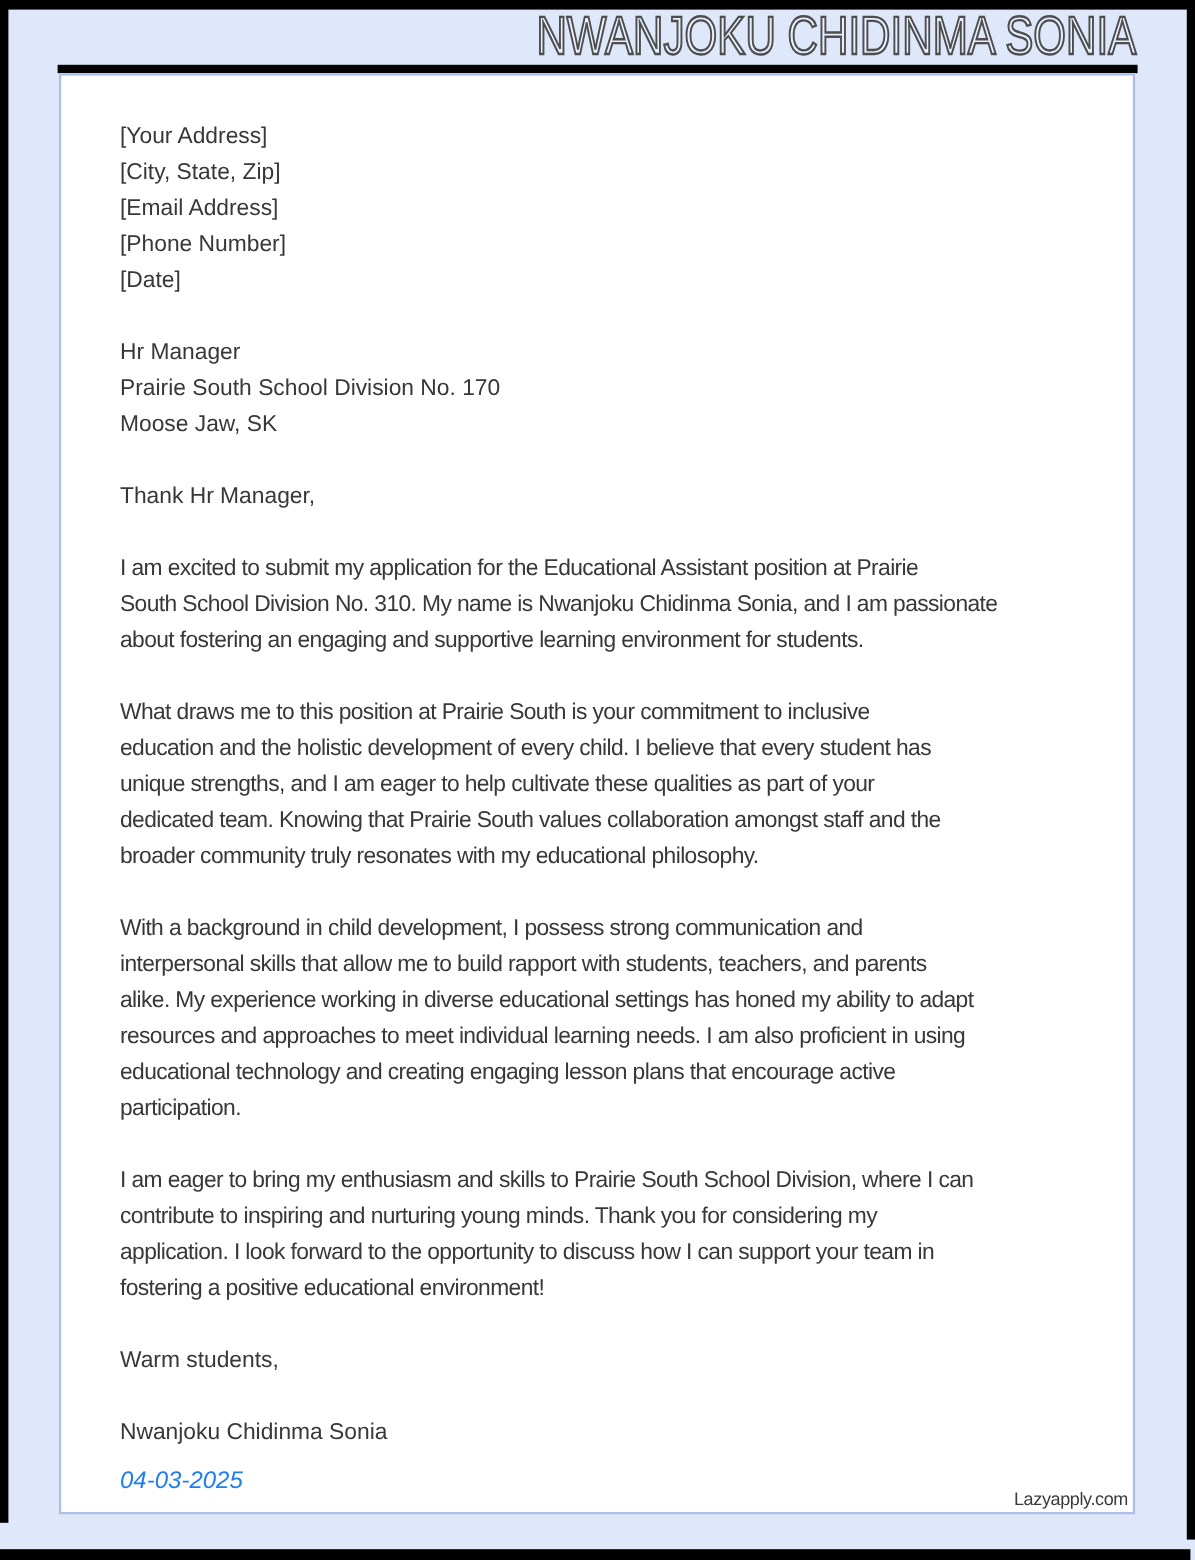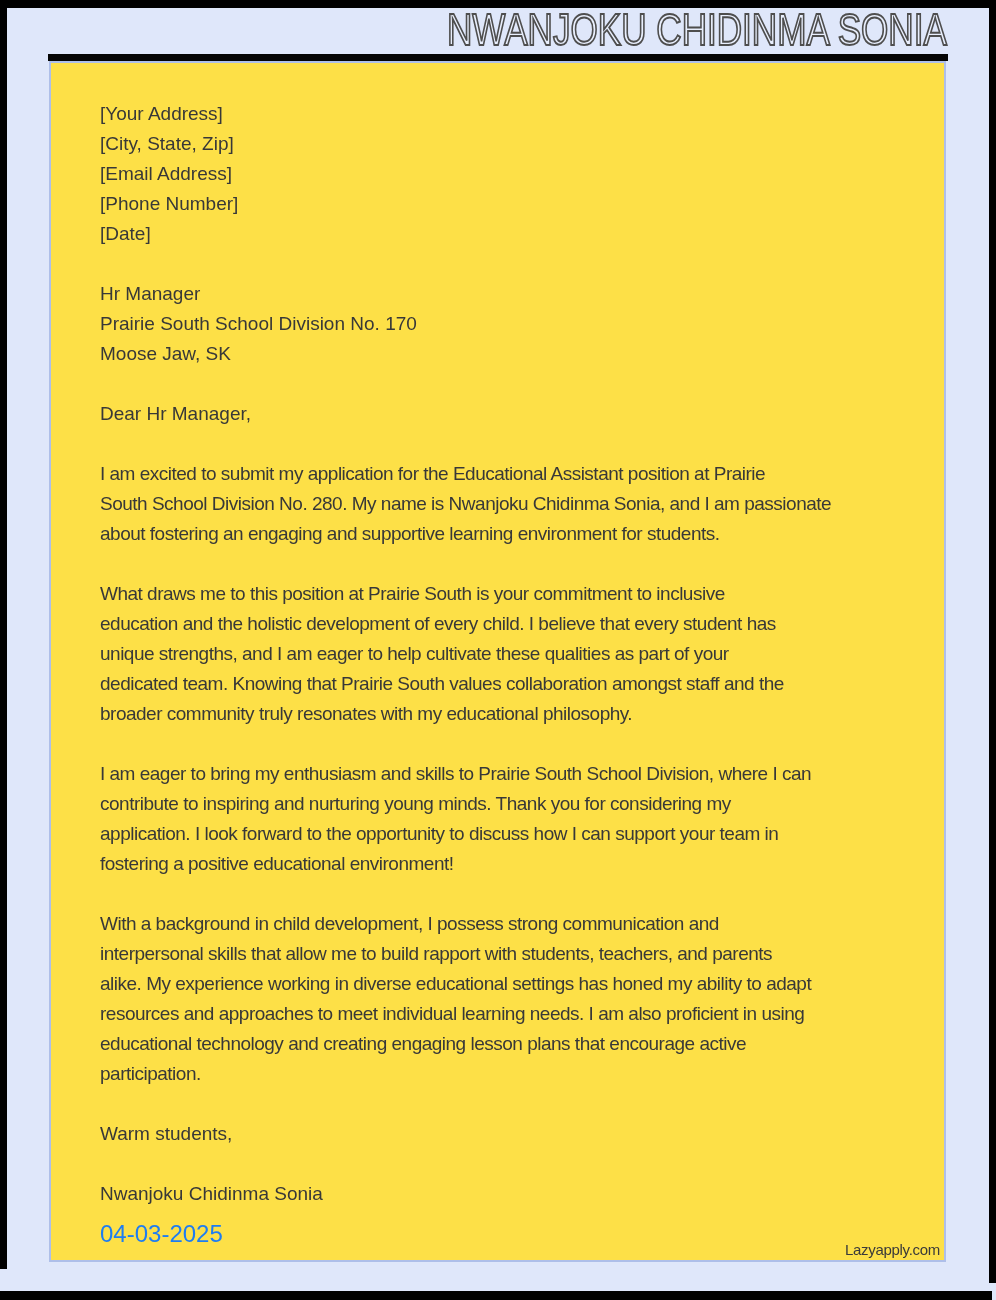--- a/index.html
+++ b/index.html
@@ -37,41 +37,42 @@
     position: absolute;
     left: 48px; top: 54px;
     width: 900px; height: 7px;
     background: #050505;
   }
 
   .page {
     position: absolute;
     left: 49px; top: 61px;
     width: 897px; height: 1201px;
-    background: #fde047;
+    background: #ffffff;
     border: 2px solid #aebfe9;
     padding: 36px 40px 0 49px;
     color: #383838;
   }
 
   .block {
     font-size: 19px;
     line-height: 30px;
     white-space: pre-line;
     margin-bottom: 30px;
     color: #383838;
   }
   .para { letter-spacing: -0.5px; }
   .name-line { margin-bottom: 10px; }
   .date-line {
-    font-size: 24px;
+    font-size: 20px;
     line-height: 30px;
     color: #1e7df2;
     margin-bottom: 0;
     white-space: nowrap;
+    font-style: italic;
   }
   .watermark {
     position: absolute;
     right: 4px; bottom: 1px;
     font-size: 15px;
     line-height: 18px;
     color: #3a3a3a;
     letter-spacing: -0.3px;
   }
 </style>
@@ -88,36 +89,36 @@
 
 <div class="page">
   <div class="block">[Your Address]
 [City, State, Zip]
 [Email Address]
 [Phone Number]
 [Date]</div>
   <div class="block">Hr Manager
 Prairie South School Division No. 170
 Moose Jaw, SK</div>
-  <div class="block">Dear Hr Manager,</div>
+  <div class="block">Thank Hr Manager,</div>
   <div class="block para">I am excited to submit my application for the Educational Assistant position at Prairie
-South School Division No. 280. My name is Nwanjoku Chidinma Sonia, and I am passionate
+South School Division No. 310. My name is Nwanjoku Chidinma Sonia, and I am passionate
 about fostering an engaging and supportive learning environment for students.</div>
   <div class="block para">What draws me to this position at Prairie South is your commitment to inclusive
 education and the holistic development of every child. I believe that every student has
 unique strengths, and I am eager to help cultivate these qualities as part of your
 dedicated team. Knowing that Prairie South values collaboration amongst staff and the
 broader community truly resonates with my educational philosophy.</div>
-  <div class="block para">I am eager to bring my enthusiasm and skills to Prairie South School Division, where I can
-contribute to inspiring and nurturing young minds. Thank you for considering my
-application. I look forward to the opportunity to discuss how I can support your team in
-fostering a positive educational environment!</div>
   <div class="block para">With a background in child development, I possess strong communication and
 interpersonal skills that allow me to build rapport with students, teachers, and parents
 alike. My experience working in diverse educational settings has honed my ability to adapt
 resources and approaches to meet individual learning needs. I am also proficient in using
 educational technology and creating engaging lesson plans that encourage active
 participation.</div>
+  <div class="block para">I am eager to bring my enthusiasm and skills to Prairie South School Division, where I can
+contribute to inspiring and nurturing young minds. Thank you for considering my
+application. I look forward to the opportunity to discuss how I can support your team in
+fostering a positive educational environment!</div>
   <div class="block">Warm students,</div>
   <div class="block name-line">Nwanjoku Chidinma Sonia</div>
   <div class="block date-line">04-03-2025</div>
   <div class="watermark">Lazyapply.com</div>
 </div>
 
 </body></html>

